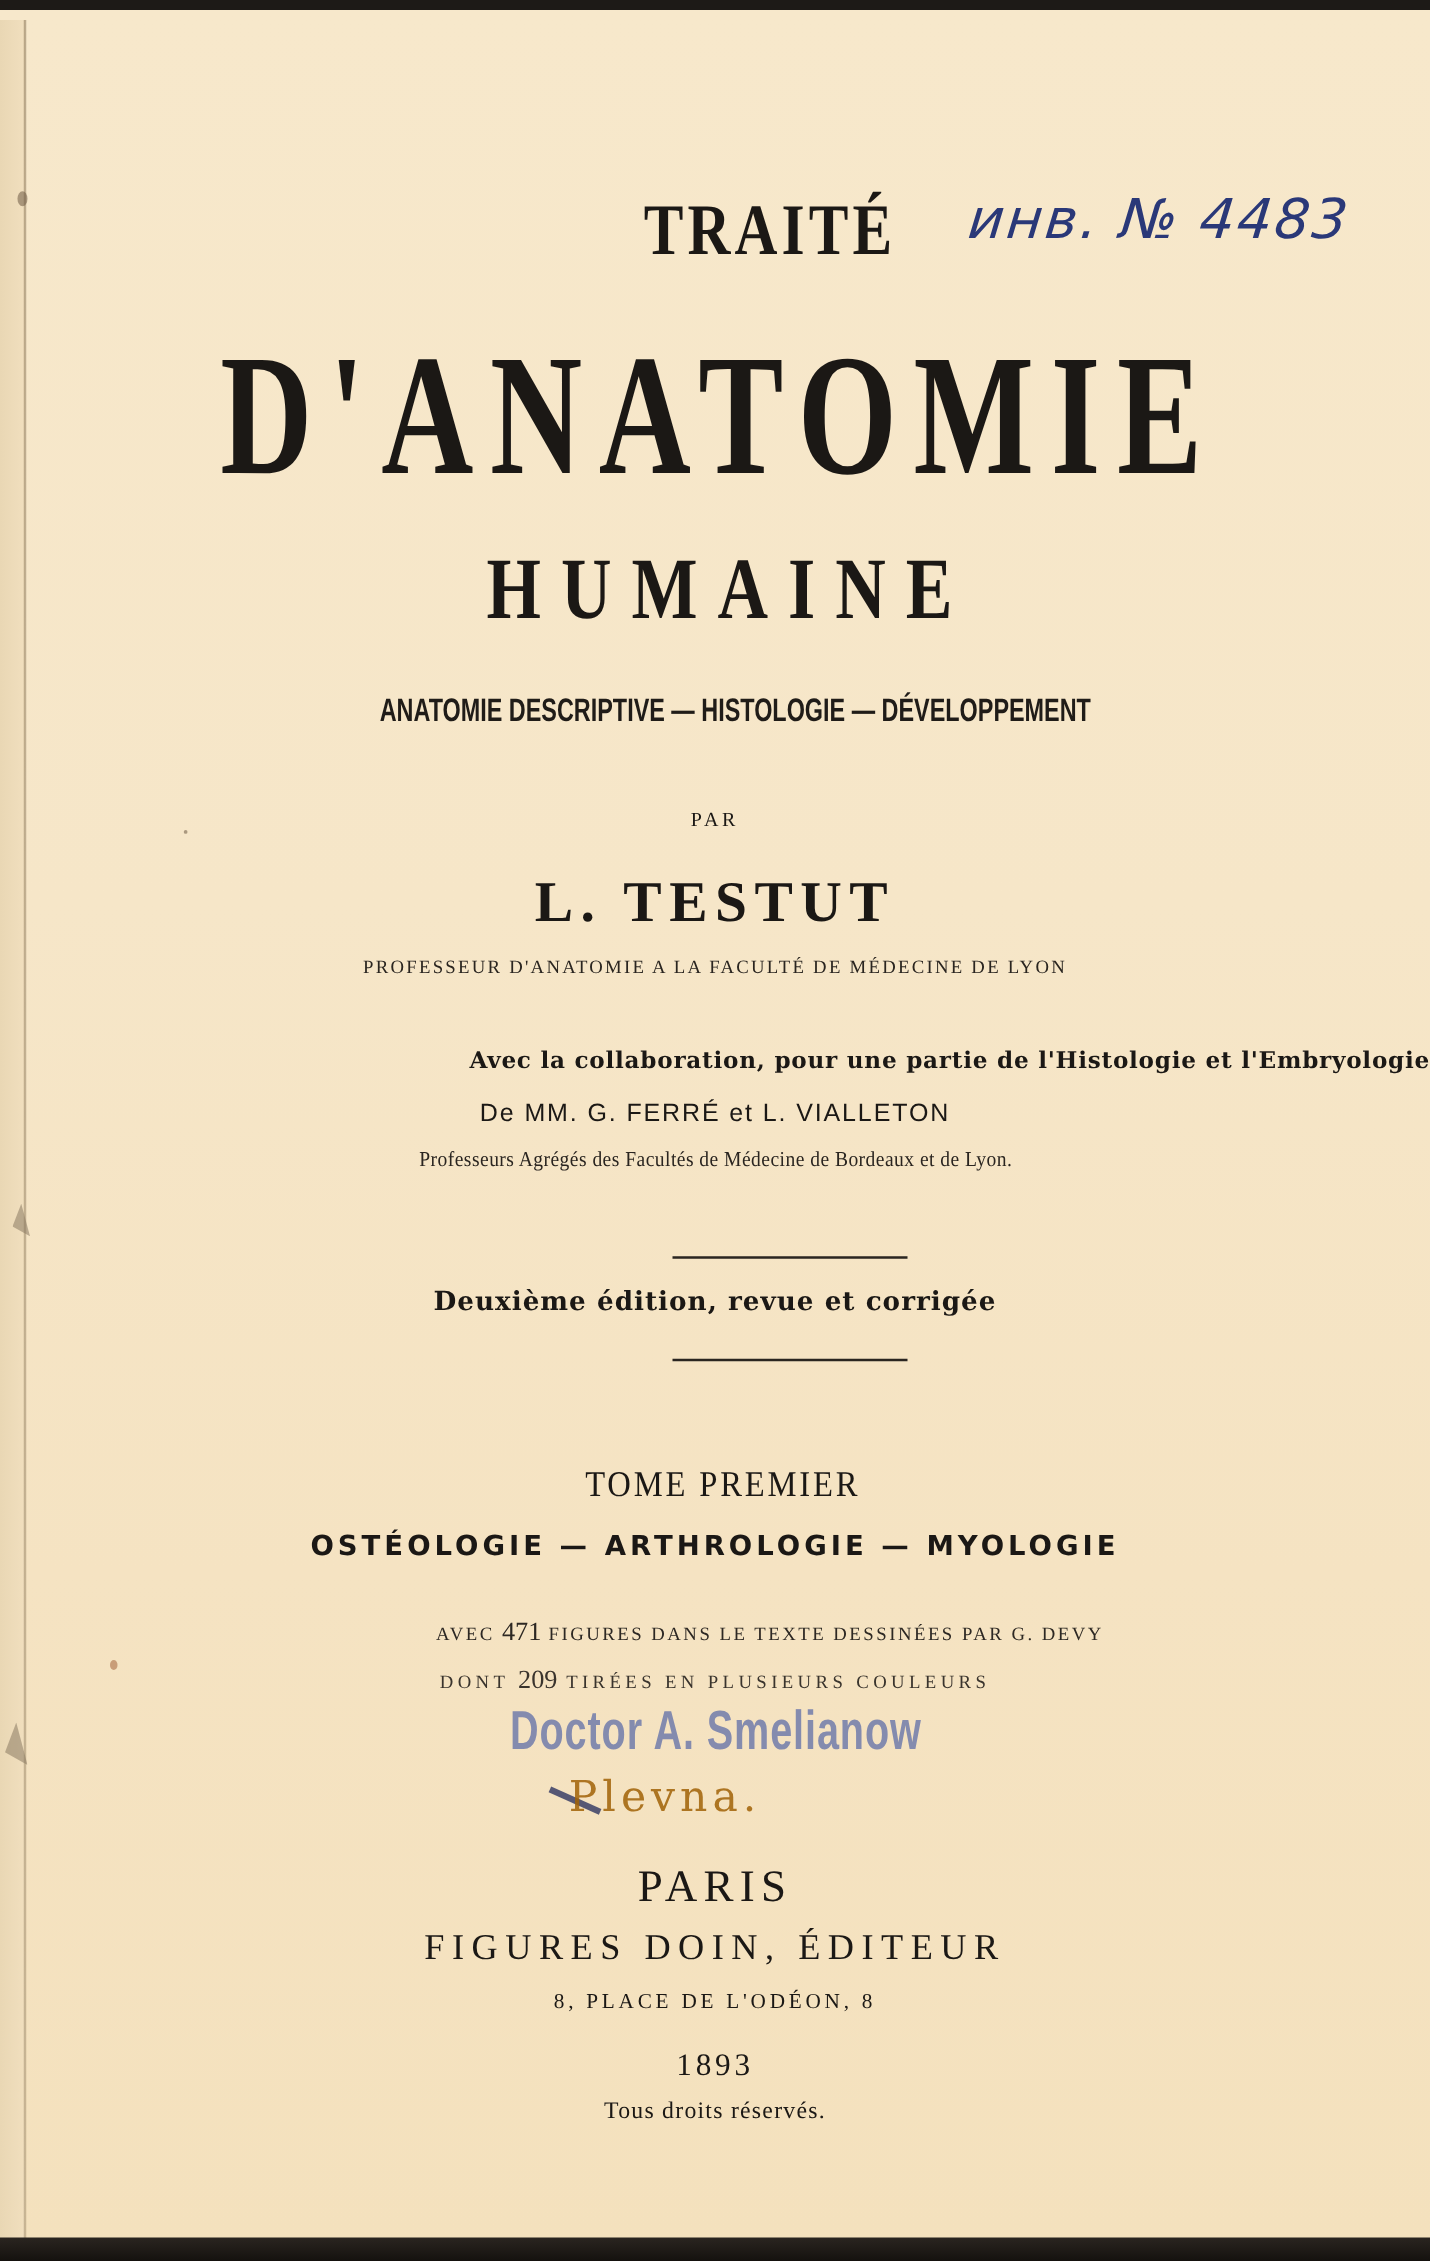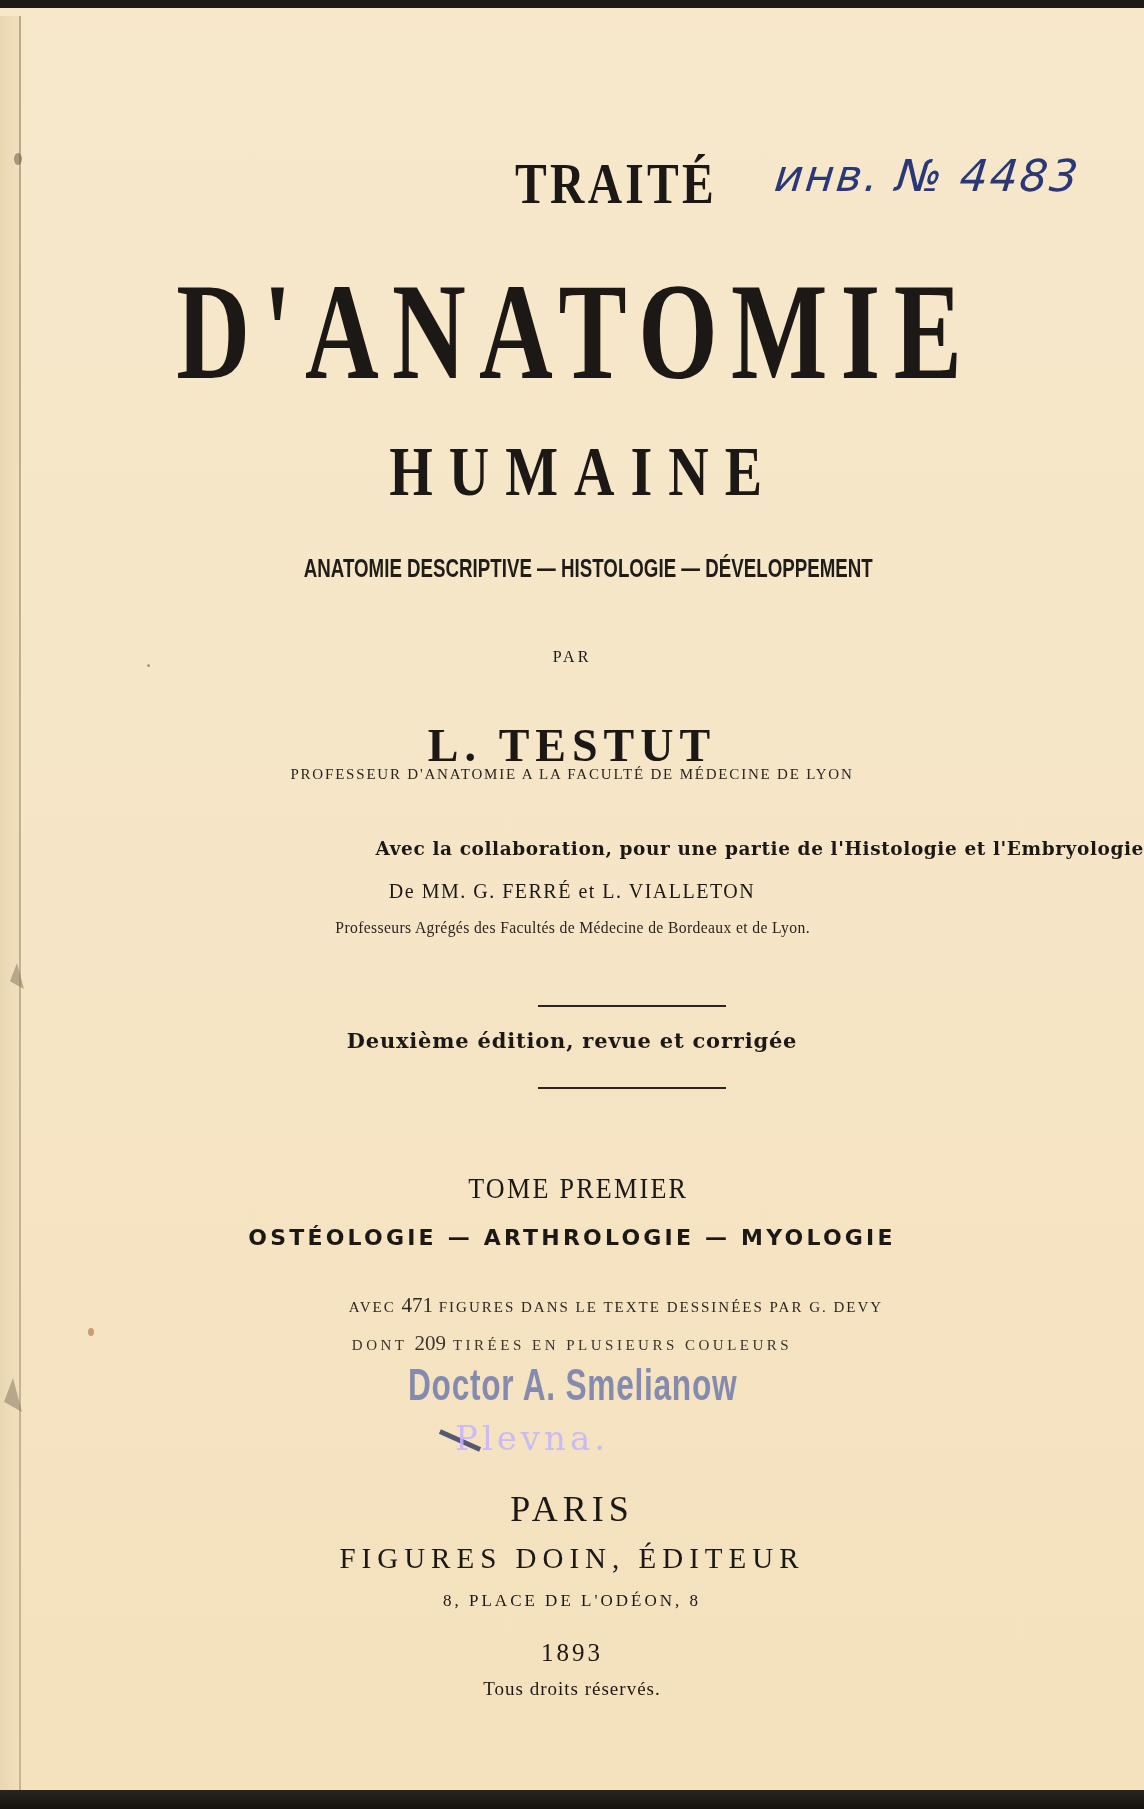--- a/index.html
+++ b/index.html
@@ -48,43 +48,43 @@
     .sub-title {
       top:432px; font-weight:700; font-size:70px; letter-spacing:20px; line-height:80px;
       transform: scaleX(0.8); transform-origin: 630px center;
     }
     .disciplines {
       top:553px; font-family:"Liberation Sans", sans-serif; font-weight:700;
       font-size:26px; letter-spacing:0px; transform: scaleX(0.72); transform-origin: 630px center;
       color:#201c18;
     }
     .par { top:648px; font-size:16px; letter-spacing:3px; }
-    .author { top:719px; font-size:46px; font-weight:700; letter-spacing:6px; }
+    .author { top:695px; font-size:46px; font-weight:700; letter-spacing:6px; }
     .author-title { top:766px; font-size:15px; letter-spacing:1.8px; color:#2a2520; }
     .collab { top:838px; font-family:"DejaVu Serif", serif; font-weight:700; font-size:18.5px; letter-spacing:0.6px;text-align:right; }
-    .collaborators { top:880px; font-family:Liberation Serif, serif; font-size:20px; letter-spacing:1.5px; }
+    .collaborators { top:880px; font-family:Liberation Sans, sans-serif; font-size:20px; letter-spacing:1.5px; }
     .collab-title { top:918px; font-size:17px; letter-spacing:0.4px; transform: scaleX(0.92); transform-origin:580px center; color:#2a2520; }
 
     .rule { position:absolute; height:2px; background:#2a2520; }
     .edition { top:1028px; font-family:"DejaVu Serif", serif; font-weight:700; font-size:21px; letter-spacing:0.8px; }
 
     .tome { top:1172px; font-size:29px; letter-spacing:2.5px; transform: scaleX(0.9); transform-origin:634px center; }
     .subjects { top:1225px; font-family:"DejaVu Sans", sans-serif; font-weight:700; font-size:22px; letter-spacing:3.2px; }
     .figures1 { top:1293px; font-size:15px; letter-spacing:2px; color:#2d2823;padding-left:44px; }
     .figures2 { top:1331px; font-size:15px; letter-spacing:3.5px; color:#3a342d; }
     .big-num { font-size:21px; letter-spacing:0; }
 
     .stamp1 {
       position:absolute; top:1360px; left:408px; white-space:nowrap;
       font-family:"Liberation Sans", sans-serif; font-weight:700; font-size:44px;
       color:#5a6aa8; opacity:0.72; transform: scaleX(0.72); transform-origin:left center; letter-spacing:1px;
     }
     .stamp2 {
       position:absolute; top:1418px; left:455px; white-space:nowrap;
-      font-family:"DejaVu Serif", serif; font-size:34px; color:#c4b5fd; opacity:0.85; letter-spacing:4px;
+      font-family:"DejaVu Serif", serif; font-size:34px; color:#a16207; opacity:0.85; letter-spacing:4px;
     }
     .stamp-dash { position:absolute; top:1438px; left:438px; width:44px; height:5px; background:#2e3460; transform: rotate(24deg); opacity:0.8; }
 
     .city { top:1488px; font-size:36px; letter-spacing:5px; }
     .publisher { top:1542px; font-size:29px; letter-spacing:6px; }
     .address { top:1591px; font-size:17px; letter-spacing:3px; }
     .year { top:1639px; font-size:25px; letter-spacing:3px; }
     .rights { top:1678px; font-size:19px; letter-spacing:1px; }
   </style>
 </head>

